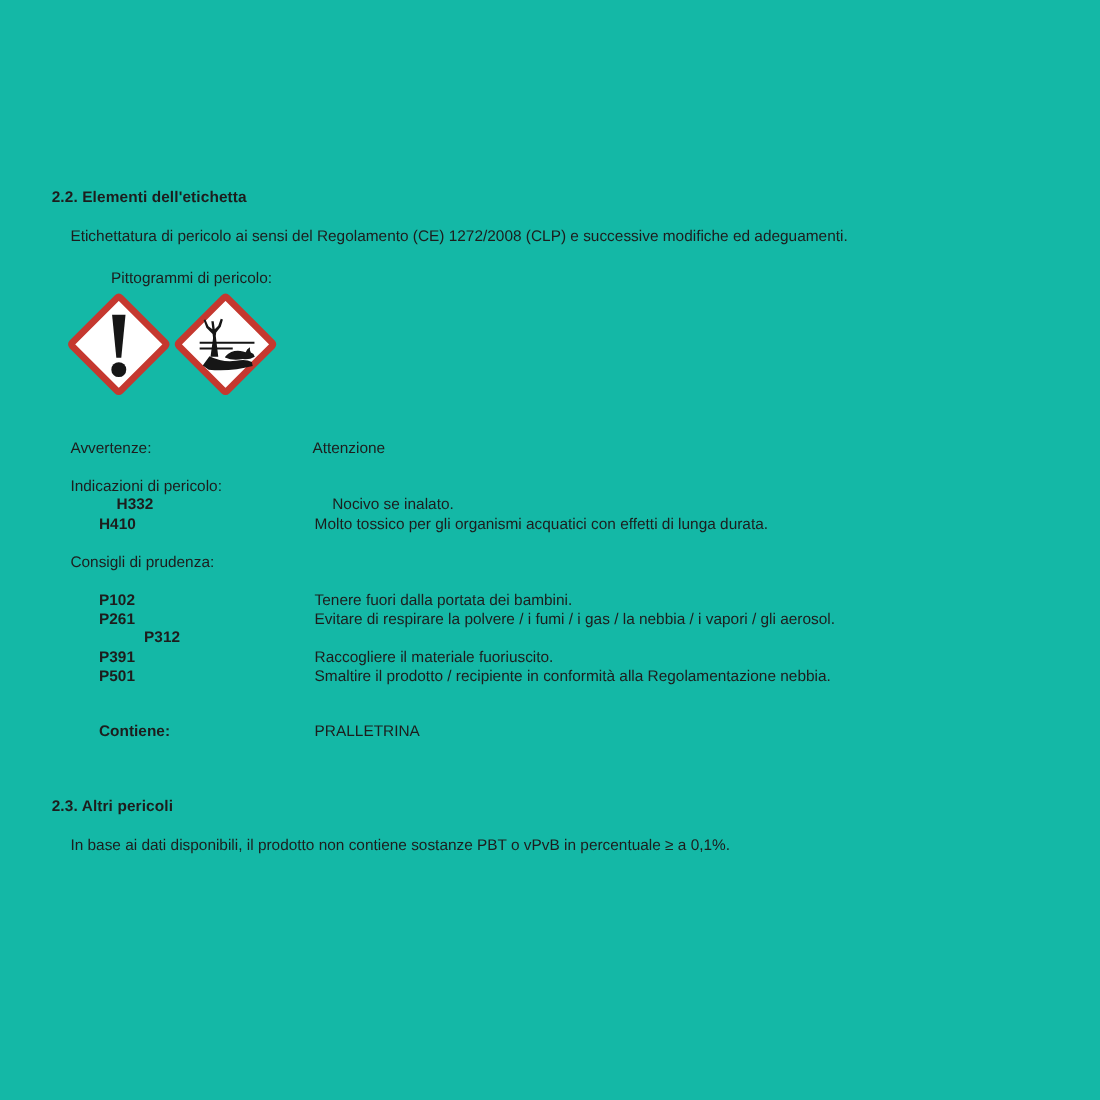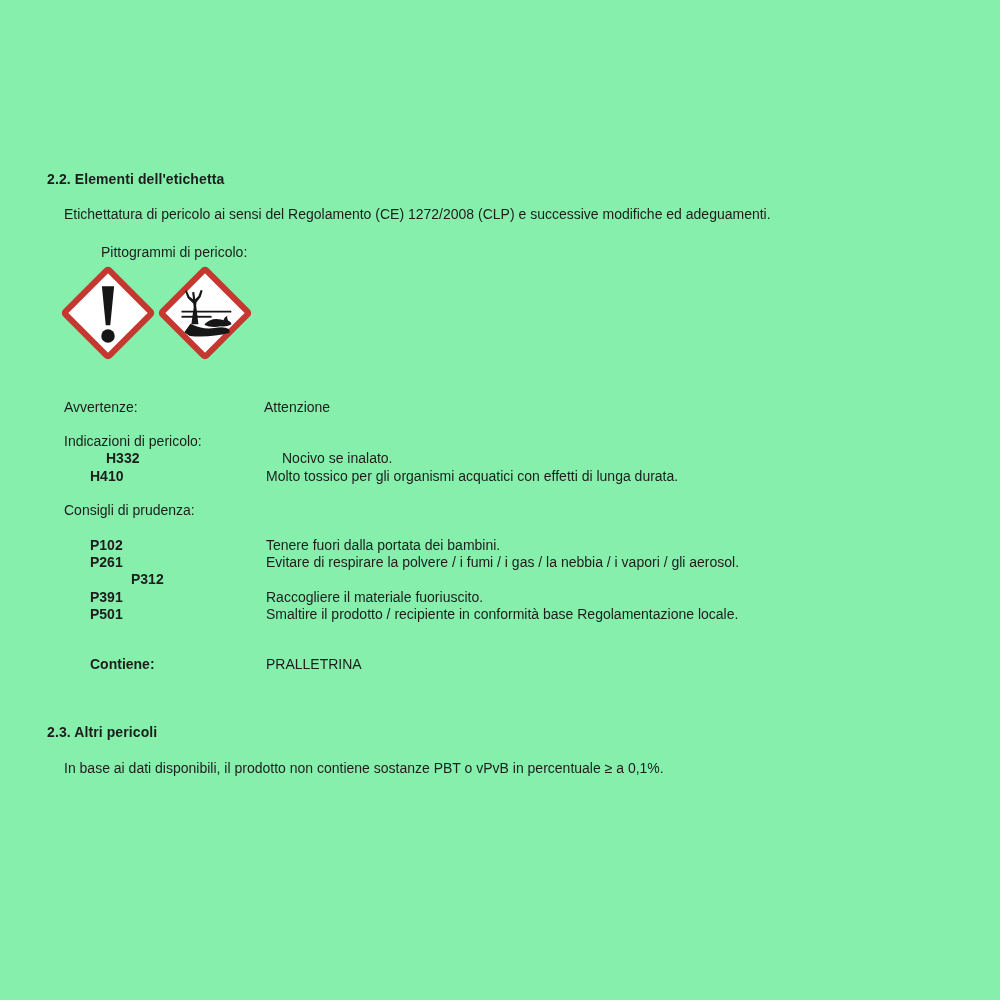--- a/index.html
+++ b/index.html
@@ -6,40 +6,40 @@
     --pictogram-border: #c5382f;
     --symbol-black: #161616;
     --text: #1d1d1d;
   }
   * { margin: 0; padding: 0; box-sizing: border-box; }
   html, body { background: #ffffff; }
   .page {
     position: relative;
     width: 1000px;
     height: 1000px;
-    background: #86efac;
+    background: #14b8a6;
     font-family: "Liberation Sans", "DejaVu Sans", sans-serif;
     font-size: 14px;
     color: var(--text);
     overflow: hidden;
   }
   .abs { position: absolute; white-space: nowrap; }
   .bold { font-weight: bold; }
 
   #heading-2-2   { left: 47px;  top: 171px; font-weight: bold; letter-spacing: 0.1px; }
   #intro-text    { left: 64px;  top: 206px; }
   #pitto-label   { left: 64px;  top: 244px; margin-left: 37px; }
 
   #pictograms    { left: 61px;  top: 266px; display: flex; gap: 3px; }
   .pictogram     { width: 94px; height: 94px; display: block; }
   .diamond       { fill: #ffffff; stroke: var(--pictogram-border); stroke-width: 6.5; }
   .symbol        { fill: var(--symbol-black); }
   .symbol-line   { stroke: var(--symbol-black); fill: none; }
 
-  .row { position: absolute; white-space: nowrap; display: flex; }
+  .row { position: absolute; white-space: nowrap; display: flex; gap: 20px; }
   .row .lbl-200 { display: inline-block; width: 200px; flex: 0 0 200px; }
   .row .lbl-176 { display: inline-block; width: 176px; flex: 0 0 176px; }
 
   #signal-row        { left: 64px; top: 399px; }
   #hazard-label      { left: 64px; top: 433px; }
   #hazard-row-0      { left: 106px; top: 450px; }
   #hazard-row-1      { left: 90px; top: 468px; }
   #precaution-label  { left: 64px; top: 502px; }
   #precaution-row-0  { left: 90px; top: 519px; }
   #precaution-row-1  { left: 90px; top: 537px; }
@@ -108,21 +108,21 @@
   </div>
   <div class="row" id="precaution-row-3">
     <span class="lbl-176 bold">P312</span>
   </div>
   <div class="row" id="precaution-row-4">
     <span class="lbl-176 bold">P391</span>
     <span>Raccogliere il materiale fuoriuscito.</span>
   </div>
   <div class="row" id="precaution-row-5">
     <span class="lbl-176 bold">P501</span>
-    <span>Smaltire il prodotto / recipiente in conformità base Regolamentazione locale.</span>
+    <span>Smaltire il prodotto / recipiente in conformità alla Regolamentazione nebbia.</span>
   </div>
 
   <div class="row" id="contains-row">
     <span class="lbl-176 bold">Contiene:</span>
     <span>PRALLETRINA</span>
   </div>
 
   <div class="abs" id="heading-2-3">2.3. Altri pericoli</div>
 
   <div class="abs" id="para-pbt">In base ai dati disponibili, il prodotto non contiene sostanze PBT o vPvB in percentuale ≥ a 0,1%.</div>

